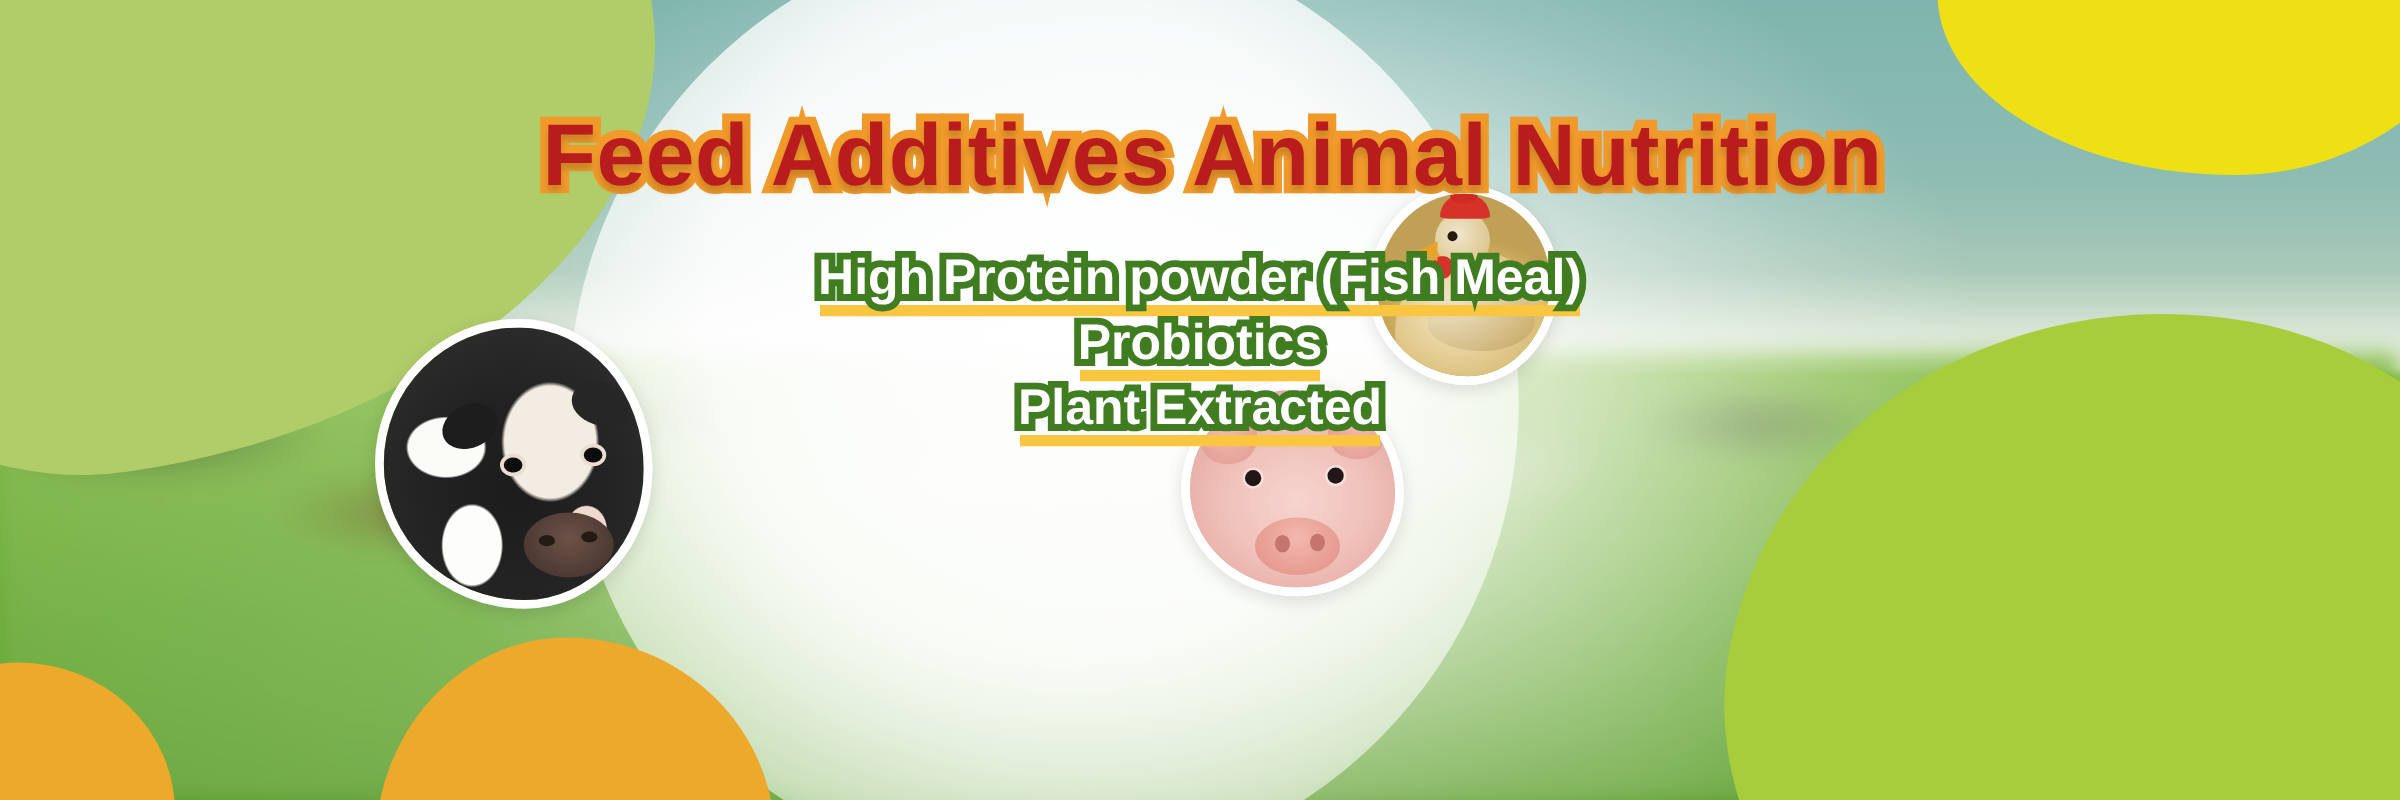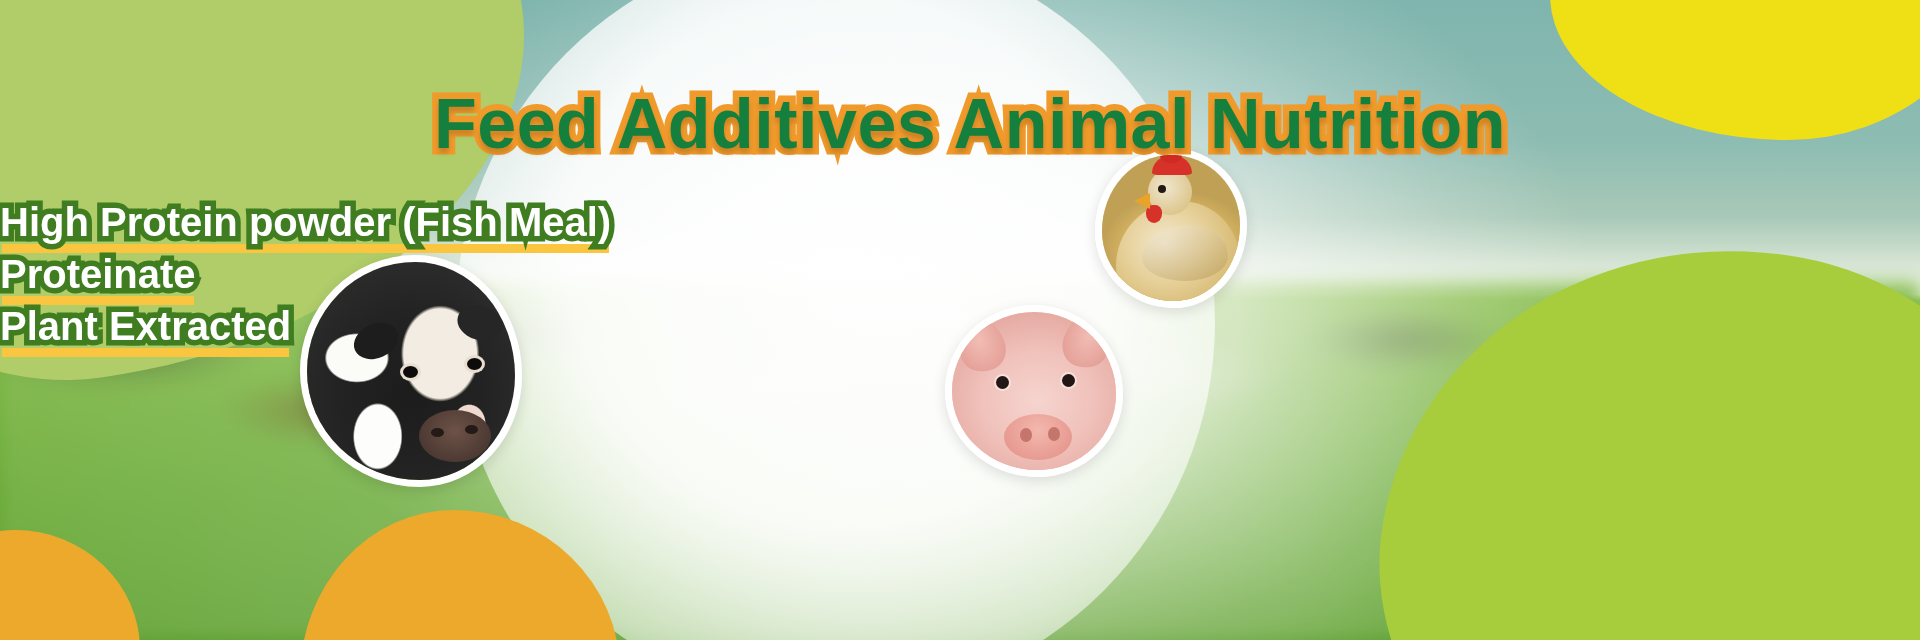--- a/index.html
+++ b/index.html
@@ -207,31 +207,31 @@
   .pg-nostril.a{ left:68px; top:116px; }
   .pg-nostril.b{ left:96px; top:115px; }
 
   
   .headline{
     position:absolute; left:0; right:0; top:84px;
     text-align:center;
     font-size:70px;
     font-weight:bold;
     letter-spacing:.5px;
-    color:#15803d;
+    color:#b91c1c;
     -webkit-text-stroke:13px #f09a2b;
     paint-order:stroke fill;
     text-shadow:0 5px 5px rgba(0,0,0,.16);
     white-space:nowrap;
     margin-left:20px;
   }
 
   .subhead{
     position:absolute; left:0; right:0; top:196px;
-    text-align:left;
+    text-align:center;
   }
   .sub-line{
     position:relative;
     display:block;
     line-height:52px;
     height:52px;
     white-space:nowrap;
   }
   .sub-wrap{
     position:relative;
@@ -306,21 +306,21 @@
   <div class="subhead">
     <span class="sub-line">
       <span class="sub-wrap">
         <span class="sub-underline"></span>
         <span class="sub-text">High Protein powder (Fish Meal)</span>
       </span>
     </span>
     <span class="sub-line">
       <span class="sub-wrap">
         <span class="sub-underline"></span>
-        <span class="sub-text">Proteinate</span>
+        <span class="sub-text">Probiotics</span>
       </span>
     </span>
     <span class="sub-line">
       <span class="sub-wrap">
         <span class="sub-underline"></span>
         <span class="sub-text">Plant Extracted</span>
       </span>
     </span>
   </div>
 

